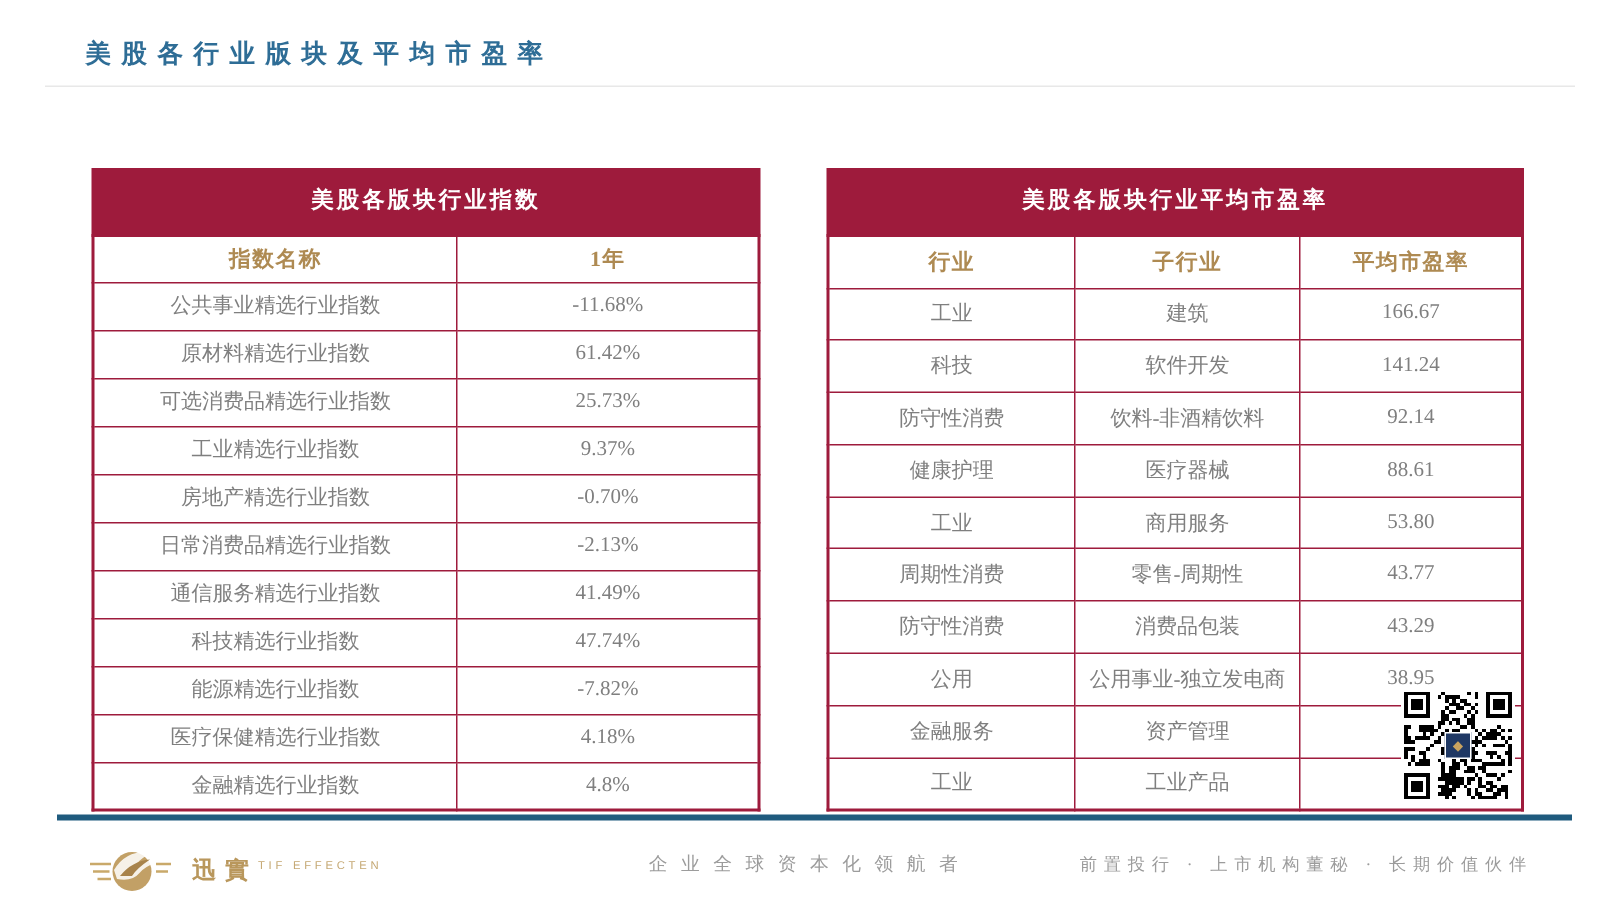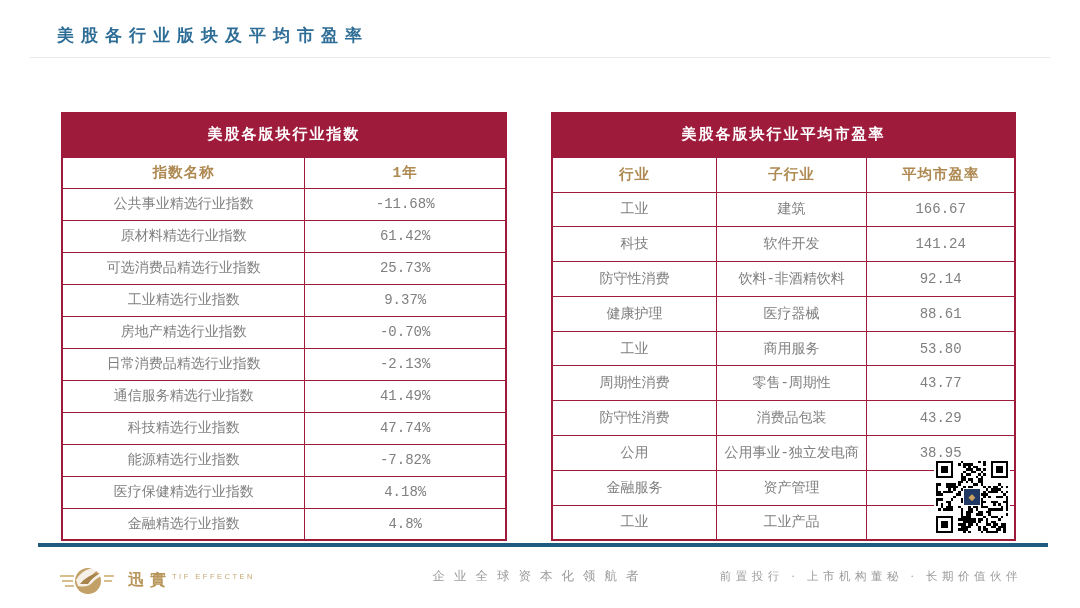--- a/index.html
+++ b/index.html
@@ -13,21 +13,21 @@
 
   
   .tbl-wrap{position:absolute;top:88px;margin-top:24px;}
   .tbl-wrap.left{left:61px;width:446px;}
   .tbl-wrap.right{left:551px;width:465px;}
   .band{height:44px;line-height:44px;background:#9e1b3c;color:#ffffff;text-align:center;
         font-size:15px;font-weight:bold;letter-spacing:2px;}
   table.tbl{border-collapse:collapse;width:100%;table-layout:fixed;}
   table.tbl{border:2px solid #9e1b3c;}
   table.tbl td{border:1.5px solid #9e1b3c;text-align:center;vertical-align:middle;
-               font-size:14px;color:#7f7f7f;padding:0 4px;overflow:hidden;white-space:nowrap;font-family:Liberation Mono, monospace;}
+               font-size:14px;color:#7f7f7f;padding:0 4px;overflow:hidden;white-space:nowrap;}
   table.tbl tr.colhead td{color:#ae8a52;font-weight:600;font-size:14.5px;letter-spacing:1px;}
   .tbl-wrap.left tr{height:32px;}
   .tbl-wrap.left tr.colhead{height:31px;}
   .tbl-wrap.right tr{height:34.8px;}
   .tbl-wrap.right tr.colhead{height:35px;}
   td.qr-obscured{padding-right:22px;}
 
   
   .qr{position:absolute;left:934px;top:459px;width:76px;height:76px;background:#ffffff;padding:2px;
       box-sizing:border-box;}

